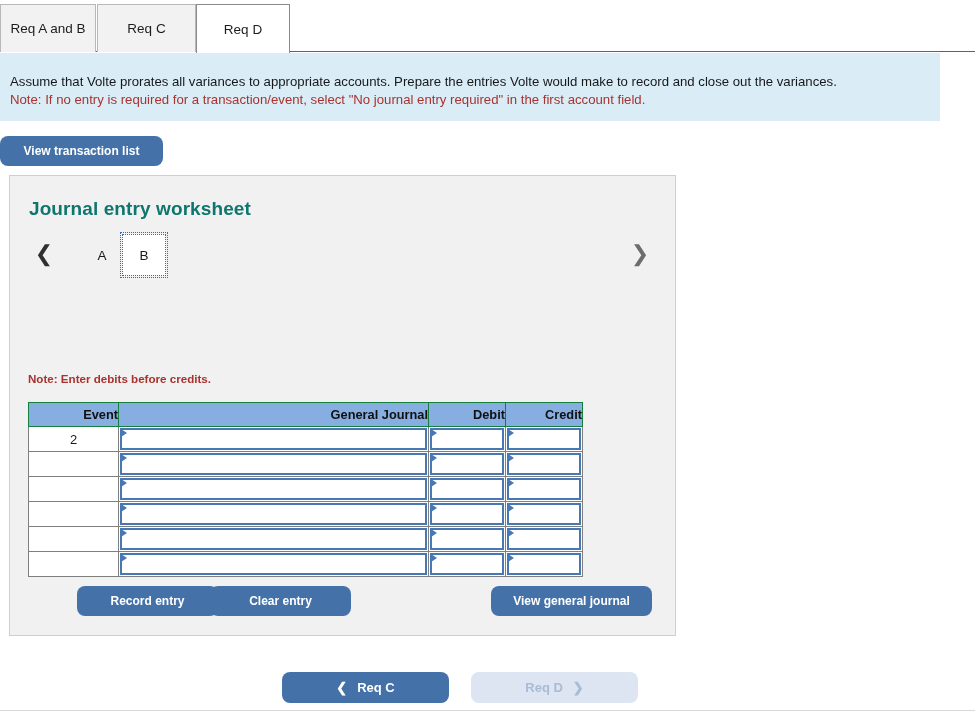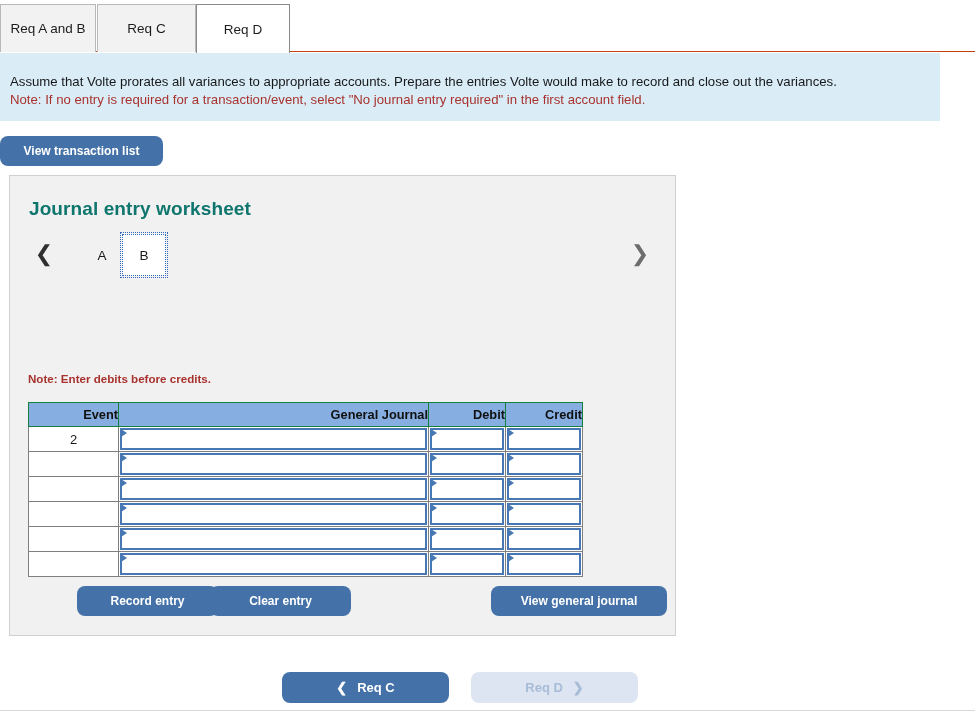--- a/index.html
+++ b/index.html
@@ -268,21 +268,21 @@
     position: absolute;
     left: 200px;
     top: 410px;
     width: 141px;
     height: 30px;
   }
   .btn-viewjournal {
     position: absolute;
     left: 481px;
     top: 410px;
-    width: 176px;
+    width: 161px;
     height: 30px;
   }
 
   
   .footerline {
     position: absolute;
     left: 0;
     top: 710px;
     width: 975px;
     height: 1px;

